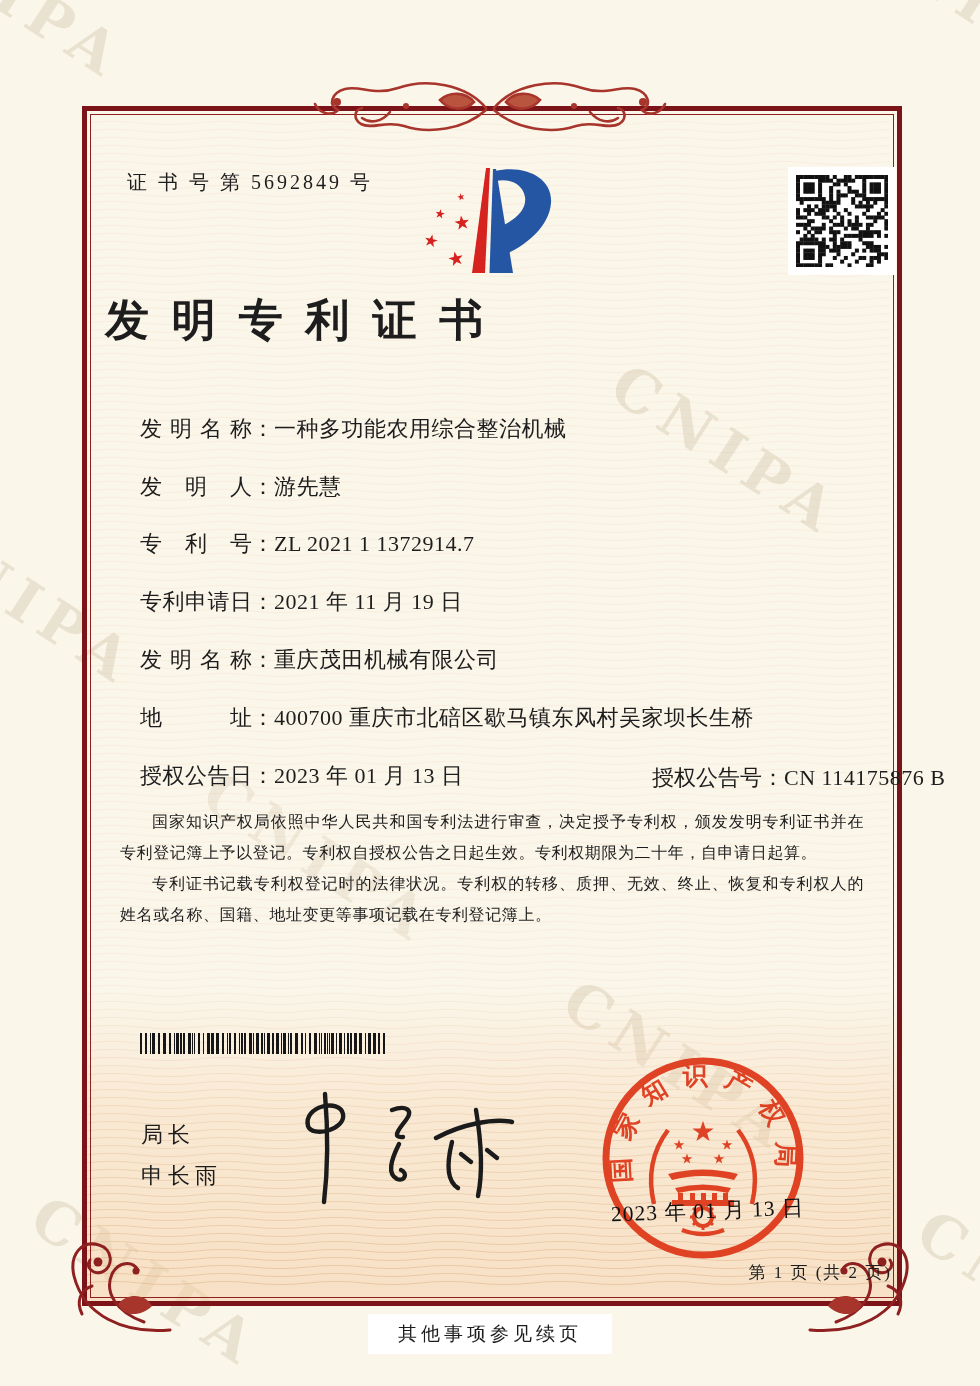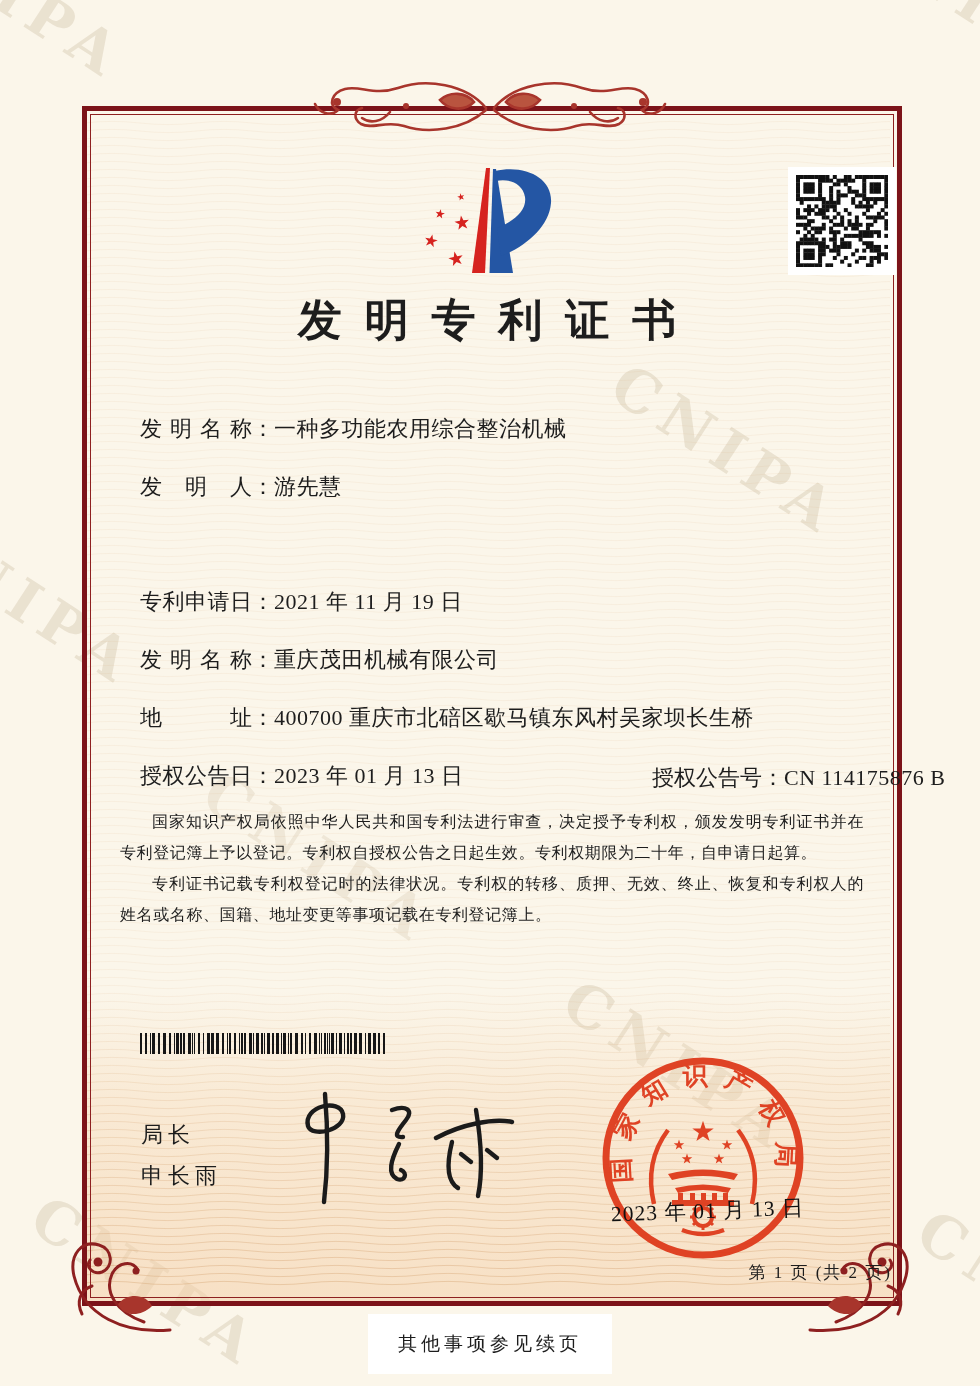--- a/index.html
+++ b/index.html
@@ -14,40 +14,40 @@
       background:linear-gradient(to bottom,rgba(246,214,178,0) 0%,rgba(246,214,178,.38) 35%,rgba(244,206,166,.55) 100%);}
   #frame{position:absolute;left:82px;top:106px;width:810px;height:1190px;
       border:5px solid #7c1319;z-index:3;}
   #frame::before{content:"";position:absolute;inset:3px;border:1.5px solid #8e2020;}
   #topflourish{position:absolute;left:290px;top:72px;z-index:4;}
   .cornerflourish{position:absolute;z-index:4;}
   #certno{position:absolute;left:127px;top:169px;font-size:20px;letter-spacing:3px;z-index:4;}
   #logo{position:absolute;left:423px;top:164px;z-index:4;}
   #qrbox{position:absolute;left:788px;top:167px;width:108px;height:108px;background:#fff;z-index:4;
       display:flex;align-items:center;justify-content:center;}
-  #title{position:absolute;left:82px;top:291px;width:810px;text-align:center;font-size:44px;
+  #title{position:absolute;left:82px;top:291px;width:810px;text-align:left;font-size:44px;
       font-weight:bold;letter-spacing:.52em;text-indent:.52em;z-index:4;}
   .row{position:absolute;left:140px;font-size:22px;z-index:4;white-space:nowrap;}
   .row-label{display:inline-block;width:112px;text-align:justify;text-align-last:justify;}
   .colon{display:inline-block;}
   .row-value{letter-spacing:.5px;}
   #grant-no{position:absolute;left:512px;top:2px;}
   .paras{position:absolute;left:120px;top:806px;width:744px;z-index:4;font-size:16px;
       line-height:31px;text-align:justify;letter-spacing:.6px;}
   .paras p{margin:0;text-indent:2em;}
   #barcode{position:absolute;left:140px;top:1033px;z-index:4;}
   #director-label{position:absolute;left:141px;top:1120px;font-size:22px;letter-spacing:5px;z-index:4;}
   #director-name{position:absolute;left:141px;top:1161px;font-size:22px;letter-spacing:5px;z-index:4;}
   #signature{position:absolute;left:280px;top:1082px;z-index:4;}
   #seal{position:absolute;left:598px;top:1052px;z-index:5;}
   #sealdate{position:absolute;left:611px;top:1196px;font-size:21.5px;letter-spacing:1px;z-index:6;
       transform:rotate(-2deg);color:#111;}
   #pagefoot{position:absolute;left:82px;top:1261px;width:810px;text-align:right;font-size:17px;z-index:4;letter-spacing:2px;}
   #contnote{position:absolute;left:50%;top:1314px;transform:translateX(-50%);background:#ffffff;
-      padding:17px 30px;font-size:19px;letter-spacing:4px;z-index:4;}
+      padding:7px 30px;font-size:19px;letter-spacing:4px;z-index:4;}
 </style>
 </head>
 <body>
 
 <div id="canvas">
 
   <div class="wm" style="left:-120px;top:-40px;">CNIPA</div>
   <div class="wm" style="left:842px;top:-34px;">CNIPA</div>
   <div class="wm" style="left:596px;top:416px;">CNIPA</div>
   <div class="wm" style="left:-108px;top:566px;">CNIPA</div>
@@ -236,20 +236,21 @@
     <g transform="translate(130,0) scale(-1,1)" stroke="#8e2020" fill="none" stroke-width="3" stroke-linecap="round">
       <path d="M118,112 C72,116 32,98 22,58 C17,36 30,22 47,27 C61,31 62,49 50,54 C41,57 33,49 38,42"></path>
       <path d="M92,104 C64,94 52,74 60,56 C66,44 80,42 86,52"></path>
       <path d="M66,86 C76,74 94,76 100,88 C88,100 70,98 66,86 Z" fill="#a8352c" stroke="none"></path>
       <path d="M30,96 C24,84 28,72 40,68"></path>
       <circle cx="46" cy="44" r="4.5" fill="#8e2020" stroke="none"></circle>
       <circle cx="84" cy="53" r="3.5" fill="#8e2020" stroke="none"></circle>
     </g>
   </svg>
 
+  <div id="certno">证 书 号 第 5692849 号</div>
 
   <svg id="logo" width="134" height="114" viewBox="0 0 134 114">
     <polygon points="63,4 67,4 62,109 49,109" fill="#d6231f"></polygon>
     <polygon points="70,5 73,5 90,109 66.5,109" fill="#2456a4"></polygon>
     <path d="M72,7 C102,0 130,14 128,39 C126,64 100,84 78,92 L74,64 C92,57 104,46 102,33 C100,19 85,14 73,17 Z" fill="#2456a4"></path>
     <g fill="#d6231f">
       <path transform="translate(38,33) scale(0.42) rotate(-14)" d="M0,-9 L2.06,-2.83 L8.56,-2.78 L3.33,1.08 L5.29,7.28 L0,3.5 L-5.29,7.28 L-3.33,1.08 L-8.56,-2.78 L-2.06,-2.83 Z"></path>
       <path transform="translate(17,50) scale(0.55) rotate(10)" d="M0,-9 L2.06,-2.83 L8.56,-2.78 L3.33,1.08 L5.29,7.28 L0,3.5 L-5.29,7.28 L-3.33,1.08 L-8.56,-2.78 L-2.06,-2.83 Z"></path>
       <path transform="translate(39,59) scale(0.85) rotate(-8)" d="M0,-9 L2.06,-2.83 L8.56,-2.78 L3.33,1.08 L5.29,7.28 L0,3.5 L-5.29,7.28 L-3.33,1.08 L-8.56,-2.78 L-2.06,-2.83 Z"></path>
       <path transform="translate(8,77) scale(0.75) rotate(12)" d="M0,-9 L2.06,-2.83 L8.56,-2.78 L3.33,1.08 L5.29,7.28 L0,3.5 L-5.29,7.28 L-3.33,1.08 L-8.56,-2.78 L-2.06,-2.83 Z"></path>
@@ -576,20 +577,23 @@
   </div>
 
   <div id="title">发明专利证书</div>
 
   <div class="row" style="top:414px;">
     <span class="row-label">发明名称</span><span class="colon">：</span><span class="row-value">一种多功能农用综合整治机械</span>
   </div>
   <div class="row" style="top:472px;">
     <span class="row-label">发明人</span><span class="colon">：</span><span class="row-value">游先慧</span>
   </div>
+  <div class="row" style="top:529px;">
+    <span class="row-label">专利号</span><span class="colon">：</span><span class="row-value">ZL 2021 1 1372914.7</span>
+  </div>
   <div class="row" style="top:587px;">
     <span class="row-label">专利申请日</span><span class="colon">：</span><span class="row-value">2021 年 11 月 19 日</span>
   </div>
   <div class="row" style="top:645px;">
     <span class="row-label">发明名称</span><span class="colon">：</span><span class="row-value">重庆茂田机械有限公司</span>
   </div>
   <div class="row" style="top:703px;">
     <span class="row-label">地址</span><span class="colon">：</span><span class="row-value">400700  重庆市北碚区歇马镇东风村吴家坝长生桥</span>
   </div>
   <div class="row" style="top:761px;width:740px;">

